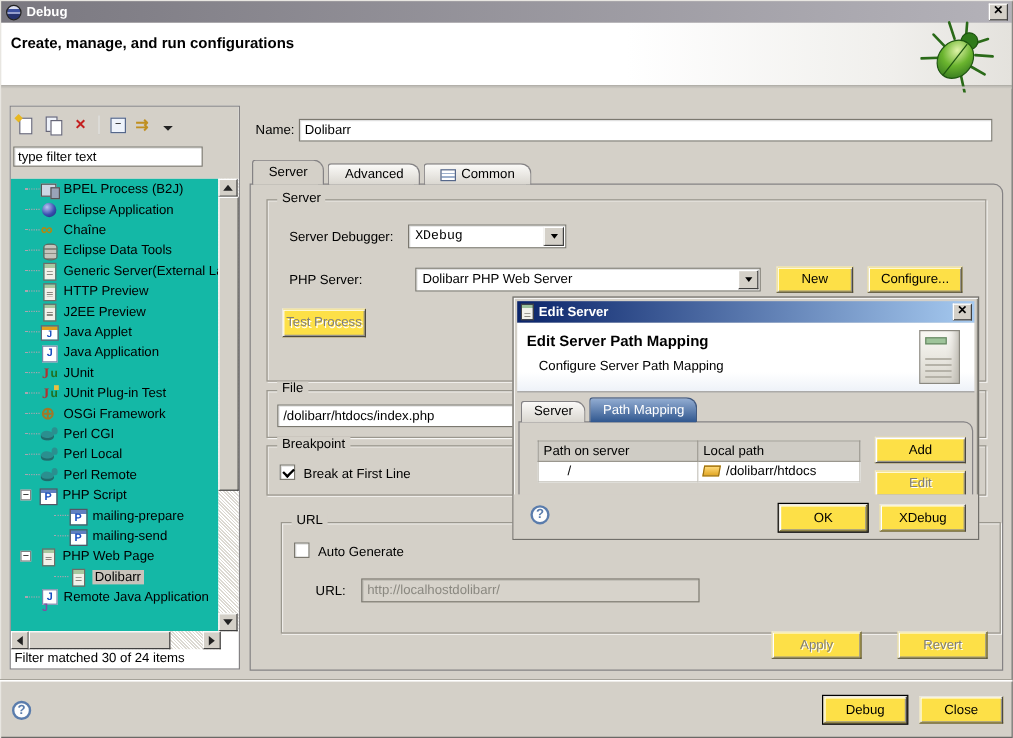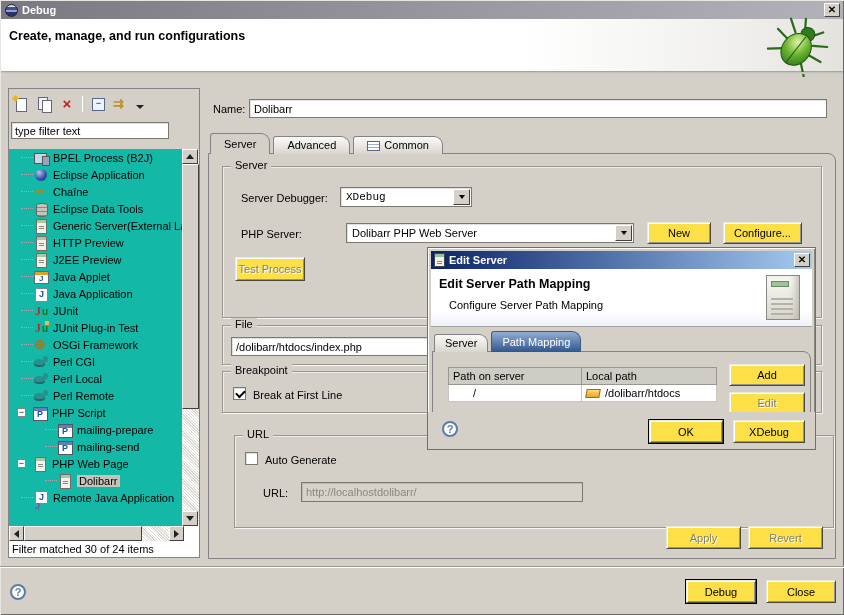--- a/index.html
+++ b/index.html
@@ -432,21 +432,21 @@
   </div>
 
   <div class="grp" style="left:234px;top:419px;width:600px;height:93px;margin-top:16px;">
     <span class="legend">URL</span>
     <span class="cb" style="left:10px;top:16px;"></span>
     <span class="lbl" style="left:30px;top:18px;">Auto Generate</span>
     <span class="lbl" style="left:28px;top:51px;">URL:</span>
     <input class="tbox dis" style="left: 66px; top: 46px; width: 282px; height: 20px;" value="http://localhostdolibarr/">
   </div>
 
-  <div class="btn disabled" style="left:666px;top:526px;width:75px;height:23px;">
+  <div class="btn disabled" style="left:643px;top:526px;width:75px;height:23px;">
     <span>Apply</span>
   </div>
   <div class="btn disabled" style="left:748px;top:526px;width:75px;height:23px;">
     <span>Revert</span>
   </div>
 
   <div class="sepline"></div>
   <span class="help" style="left:10px;top:584px;">?</span>
   <div class="btn default" style="left:686px;top:580px;width:70px;height:23px;">
     <span>Debug</span>

